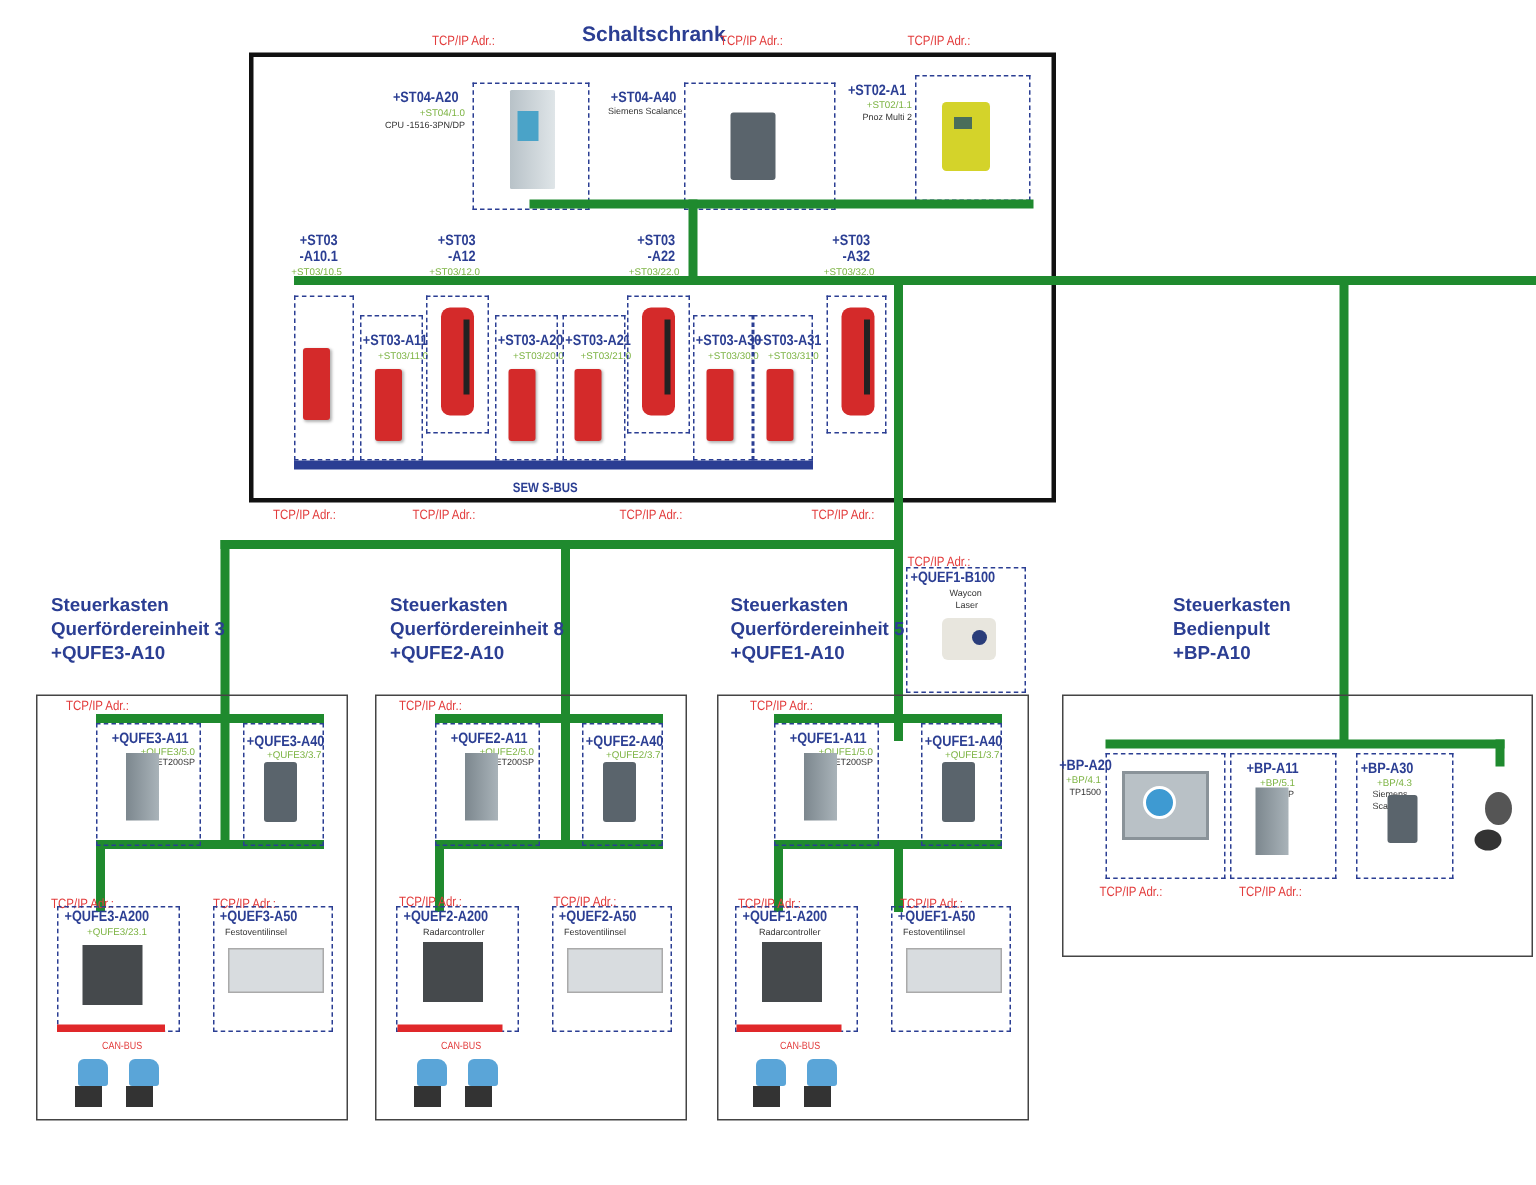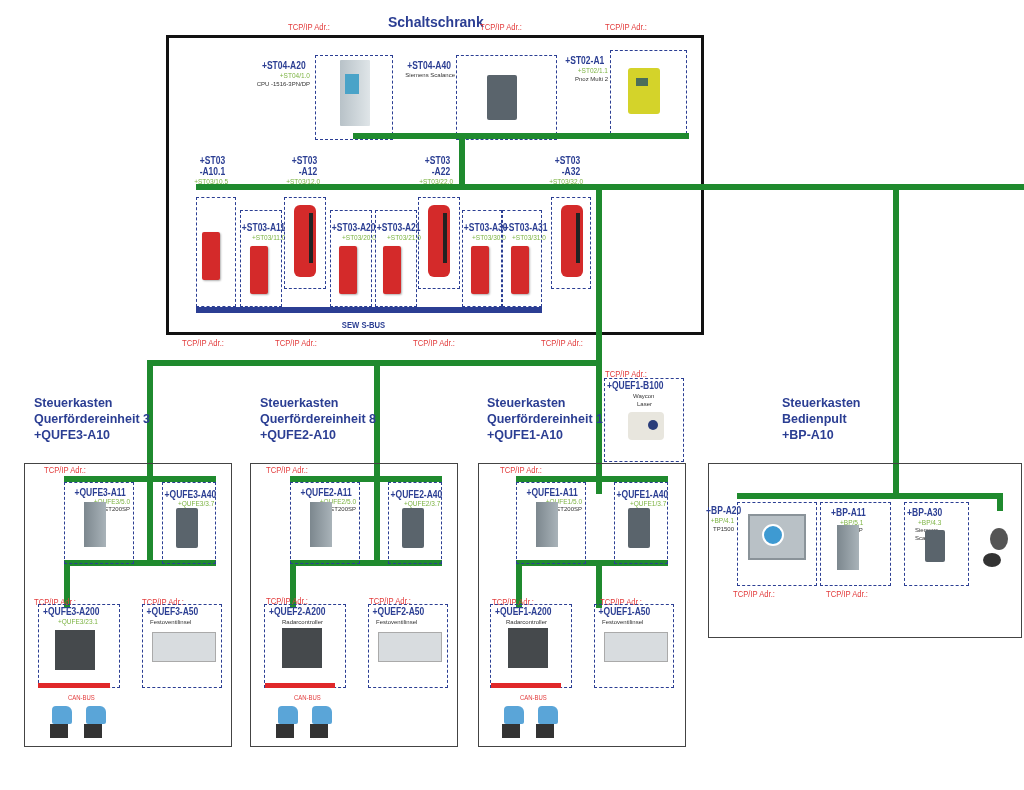--- a/index.html
+++ b/index.html
@@ -206,21 +206,21 @@
 <div class="abs dev-desc" style="left:376px;top:619px;">Festoventilinsel</div>
 <div class="abs valve" style="left:378px;top:632px;width:62px;height:28px;"></div>
 <div class="abs tcp" style="left:294px;top:694px;font-size:7px;">CAN-BUS</div>
 <div class="abs pc" style="left:278px;top:706px;width:20px;height:18px;"></div>
 <div class="abs pc-base" style="left:276px;top:724px;width:18px;height:14px;"></div>
 <div class="abs pc" style="left:312px;top:706px;width:20px;height:18px;"></div>
 <div class="abs pc-base" style="left:310px;top:724px;width:18px;height:14px;"></div>
 
 <div class="abs title" style="left:487px;top:395px;">
   <div>Steuerkasten</div>
-  <div>Querfördereinheit 1</div>
+  <div>Querfördereinheit 5</div>
   <div>+QUFE1-A10</div>
 </div>
 <div class="abs sub-box" style="left:478px;top:463px;width:208px;height:284px;"></div>
 <div class="abs tcp" style="left:500px;top:465px;">TCP/IP Adr.:</div>
 <div class="gl" style="left:516px;top:476px;width:152px;height:6px;"></div>
 <div class="gl" style="left:516px;top:560px;width:152px;height:6px;"></div>
 <div class="gl" style="left:516px;top:560px;width:6px;height:48px;"></div>
 <div class="gl" style="left:596px;top:560px;width:6px;height:48px;"></div>
 <div class="abs dash" style="left:516px;top:482px;width:70px;height:82px;"></div>
 <div class="abs dev-label right" style="left:522px;top:487px;width:60px;">+QUFE1-A11</div>

